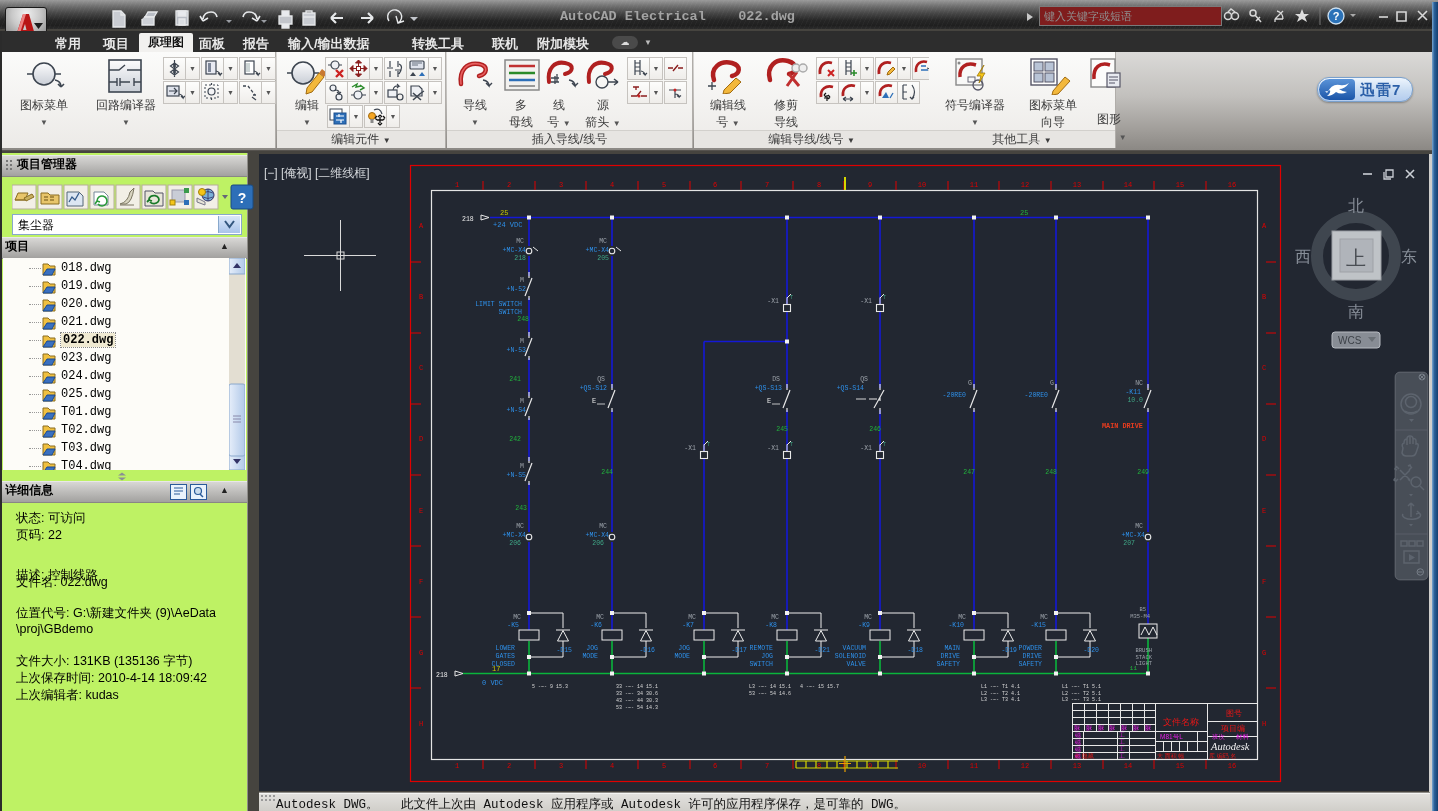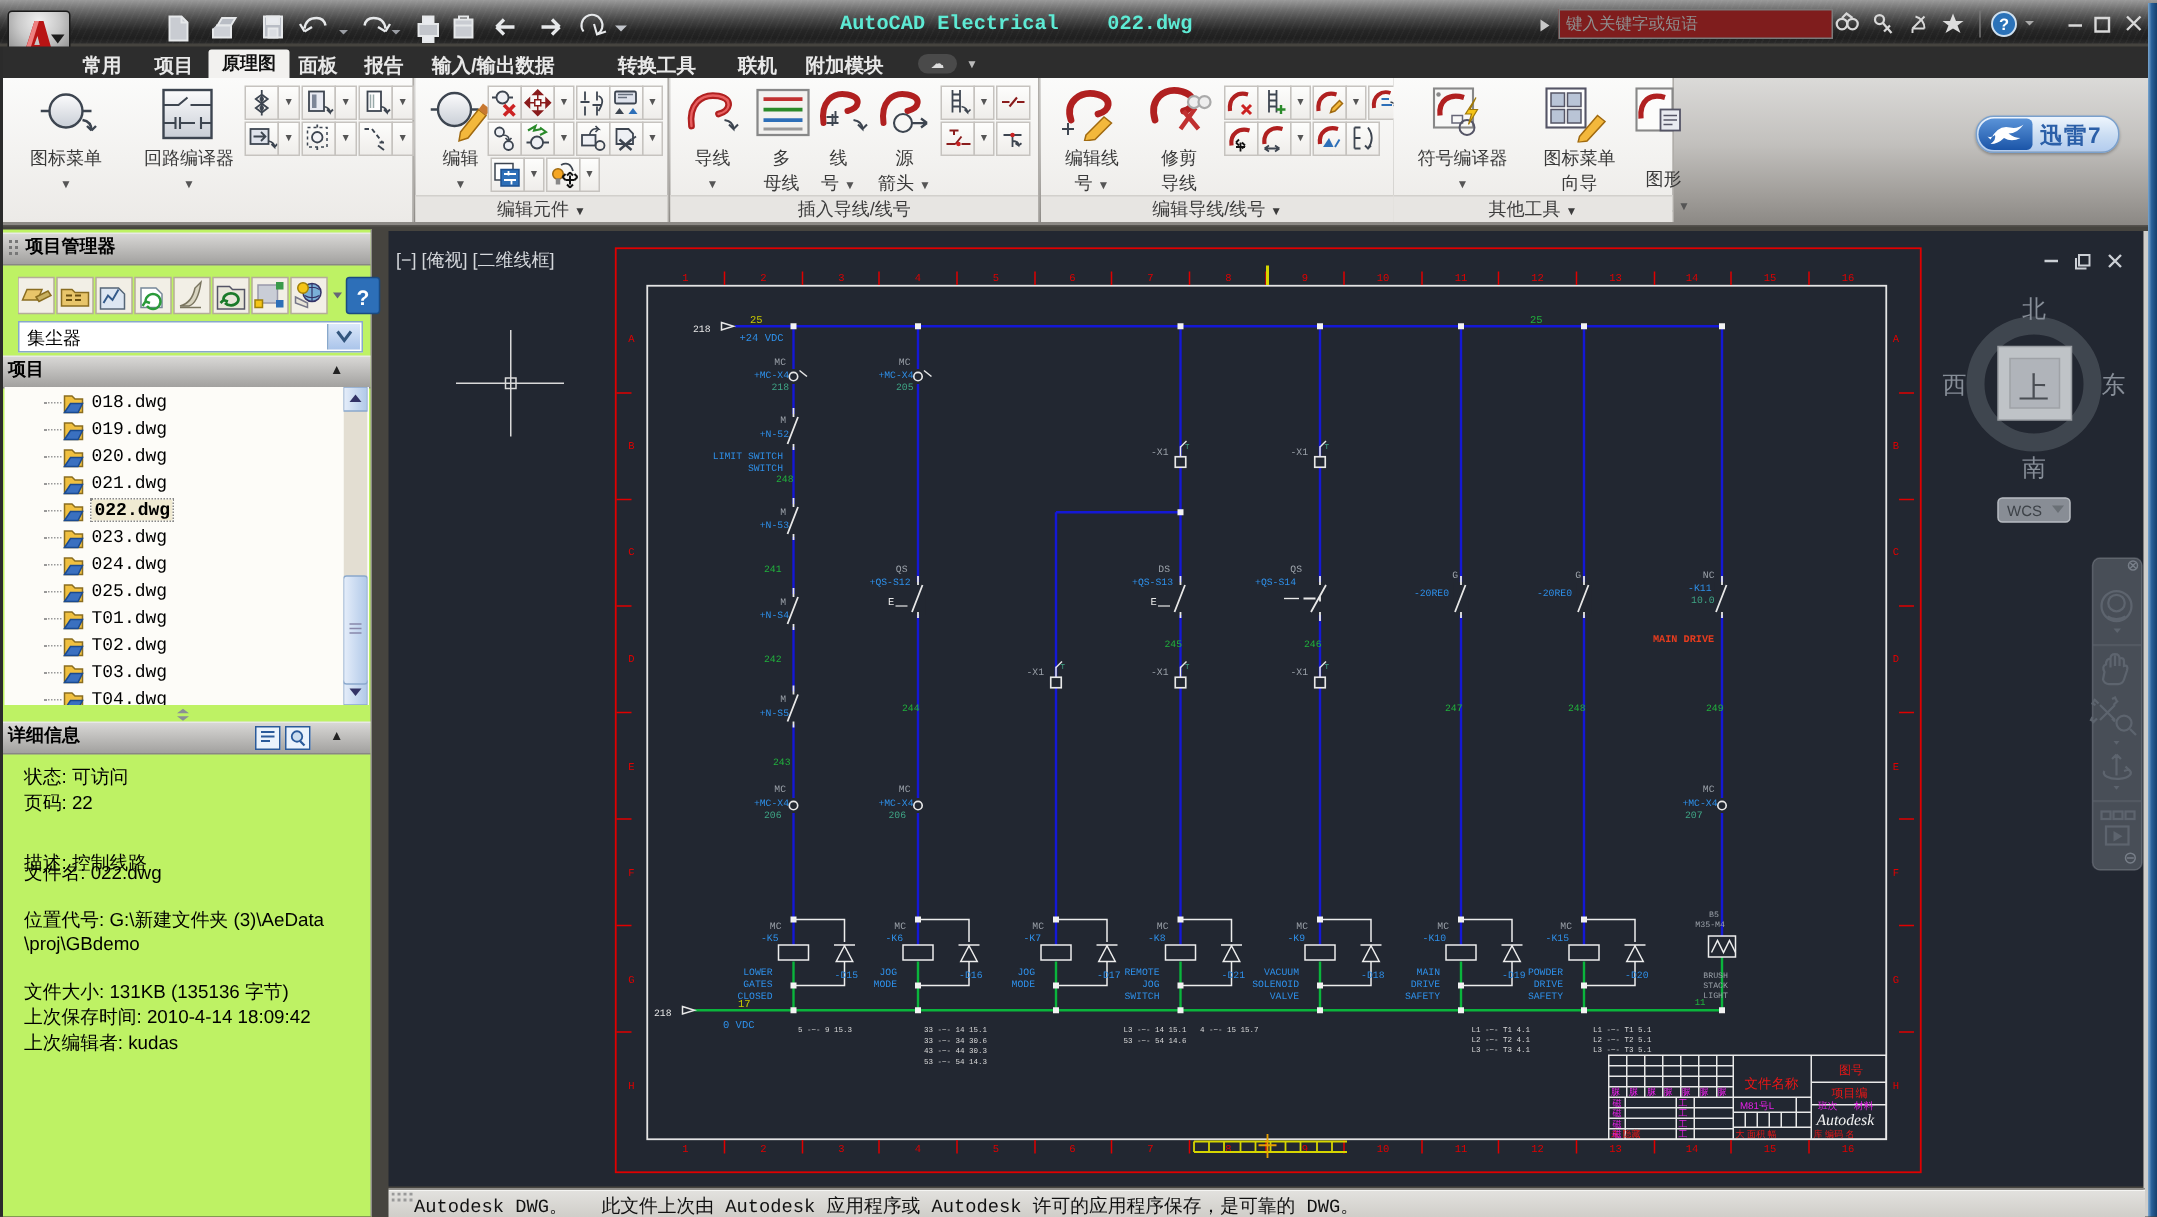--- a/index.html
+++ b/index.html
@@ -64,21 +64,21 @@
 <path d="M174 8 h13 v8 h-13 z" fill="#c2c5cb"></path>
       <path d="M177 8 v-5 h7 v5 M177 16 v4 h7 v-4" fill="#e8eaee"></path>
 <path d="M198 5 h12 v12 h-12 z" fill="#c9ccd2"></path>
       <path d="M198 9 h12 M201 5 v-2 h6 v2" fill="none"></path>
 <path d="M238 10 h-12 m0 0 l5 -5 m-5 5 l5 5" stroke-width="2.2"></path>
 <path d="M256 10 h12 m0 0 l-5 -5 m5 5 l-5 5" stroke-width="2.2"></path>
 <path d="M284 13 a7 7 0 1 1 9 2 m-2 -7 l2 7 l6 -2" stroke-width="1.4"></path>
 <path d="M305 9 l4 4 l4 -4" fill="#c2c5cb" stroke="none"></path>
 </g>
   </svg>
-<div class="abs" style="left:560px;top:9px;width:300px;color:#5eead4;font-weight:bold;font-size:13.5px;font-family:'Liberation Mono',monospace;">AutoCAD Electrical&nbsp;&nbsp;&nbsp;&nbsp;022.dwg</div>
+<div class="abs" style="left:560px;top:9px;width:300px;color:#a3a3a3;font-weight:bold;font-size:13.5px;font-family:'Liberation Mono',monospace;">AutoCAD Electrical&nbsp;&nbsp;&nbsp;&nbsp;022.dwg</div>
 <svg class="abs" style="left:1026px;top:12px" width="8" height="10">
     <path d="M1 1 l6 4 l-6 4 z" fill="#c8c8c8"></path>
   </svg>
 <div class="abs" style="left:1039px;top:6px;width:177px;height:18px;background:#7f1d1d;border:1px solid #7a7a7a;font-size:11px;color:#8f8f8f;line-height:18px;padding-left:4px;">键入关键字或短语</div>
 <svg class="abs" style="left:1220px;top:5px" width="150" height="22" viewBox="0 0 150 22">
 <g stroke="#d8d8d8" stroke-width="1.5" fill="none">
 <circle cx="8" cy="11" r="3.5"></circle>
       <circle cx="15" cy="11" r="3.5"></circle>
       <path d="M8 7 l3 -3 l4 3"></path>
 <circle cx="33" cy="8" r="3"></circle>
@@ -538,21 +538,21 @@
  <span class="abs" style="left:188px;top:2px;width:15px;height:14px;background:#eaf2fc;border:1.5px solid #2a5a9a;"><svg width="15" height="14">
           <circle cx="7" cy="6" r="3.5" stroke="#2a5a9a" fill="#cde" stroke-width="1.2"></circle>
           <path d="M9 9 l3 3" stroke="#2a5a9a" stroke-width="1.5"></path>
         </svg></span>
  <span class="abs" style="right:18px;top:3px;font-size:9px;color:#222;">▲</span>
 </div>
 <div class="abs" style="left:14px;top:357px;width:228px;font-size:12.5px;color:#000;white-space:nowrap;">状态: 可访问</div>
     <div class="abs" style="left:14px;top:374px;width:228px;font-size:12.5px;color:#000;white-space:nowrap;">页码: 22</div>
     <div class="abs" style="left:14px;top:414px;width:228px;font-size:12.5px;color:#000;white-space:nowrap;">描述: 控制线路</div>
     <div class="abs" style="left:14px;top:421px;width:228px;font-size:12.5px;color:#000;white-space:nowrap;">文件名: 022.dwg</div>
-    <div class="abs" style="left:14px;top:452px;width:228px;font-size:12.5px;color:#000;white-space:nowrap;">位置代号: G:\新建文件夹 (3)\AeData</div>
+    <div class="abs" style="left:14px;top:452px;width:228px;font-size:12.5px;color:#000;white-space:nowrap;">位置代号: G:\新建文件夹 (9)\AeData</div>
     <div class="abs" style="left:14px;top:469px;width:228px;font-size:12.5px;color:#000;white-space:nowrap;">\proj\GBdemo</div>
     <div class="abs" style="left:14px;top:500px;width:228px;font-size:12.5px;color:#000;white-space:nowrap;">文件大小: 131KB (135136 字节)</div>
     <div class="abs" style="left:14px;top:517px;width:228px;font-size:12.5px;color:#000;white-space:nowrap;">上次保存时间: 2010-4-14 18:09:42</div>
     <div class="abs" style="left:14px;top:534px;width:228px;font-size:12.5px;color:#000;white-space:nowrap;">上次编辑者: kudas</div>
 </div>
 
 <div class="abs" id="canvas"></div>
 <svg class="abs" style="left:259px;top:154px" width="1170" height="634" viewBox="259 154 1170 634" font-family="Liberation Mono,monospace">
 <text x="264" y="177" font-size="12" fill="#d5d8dc" font-family="Liberation Sans,sans-serif">[−] [俺视] [二维线框]</text>
 <g stroke="#ccd0d6" stroke-width="1.6" fill="none">

